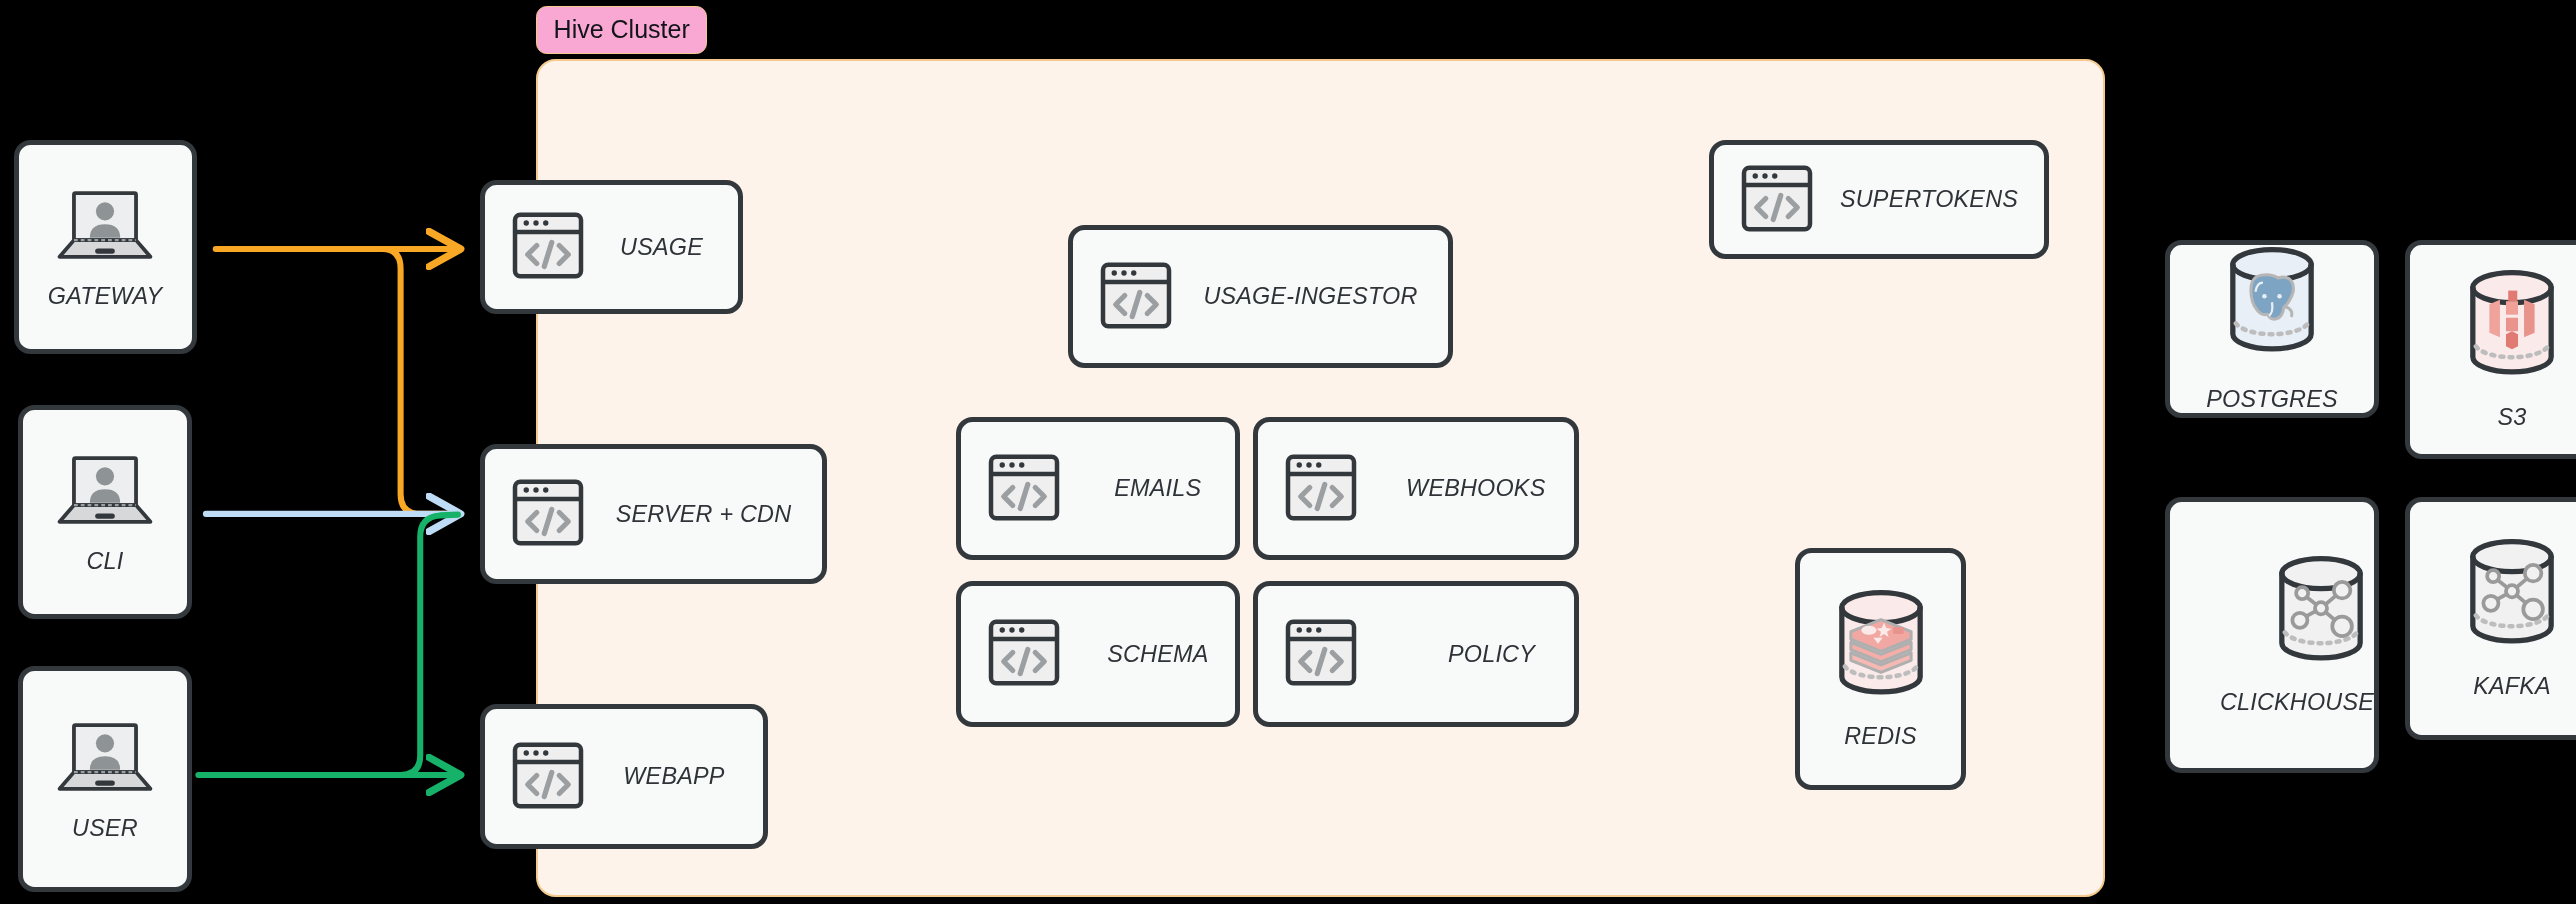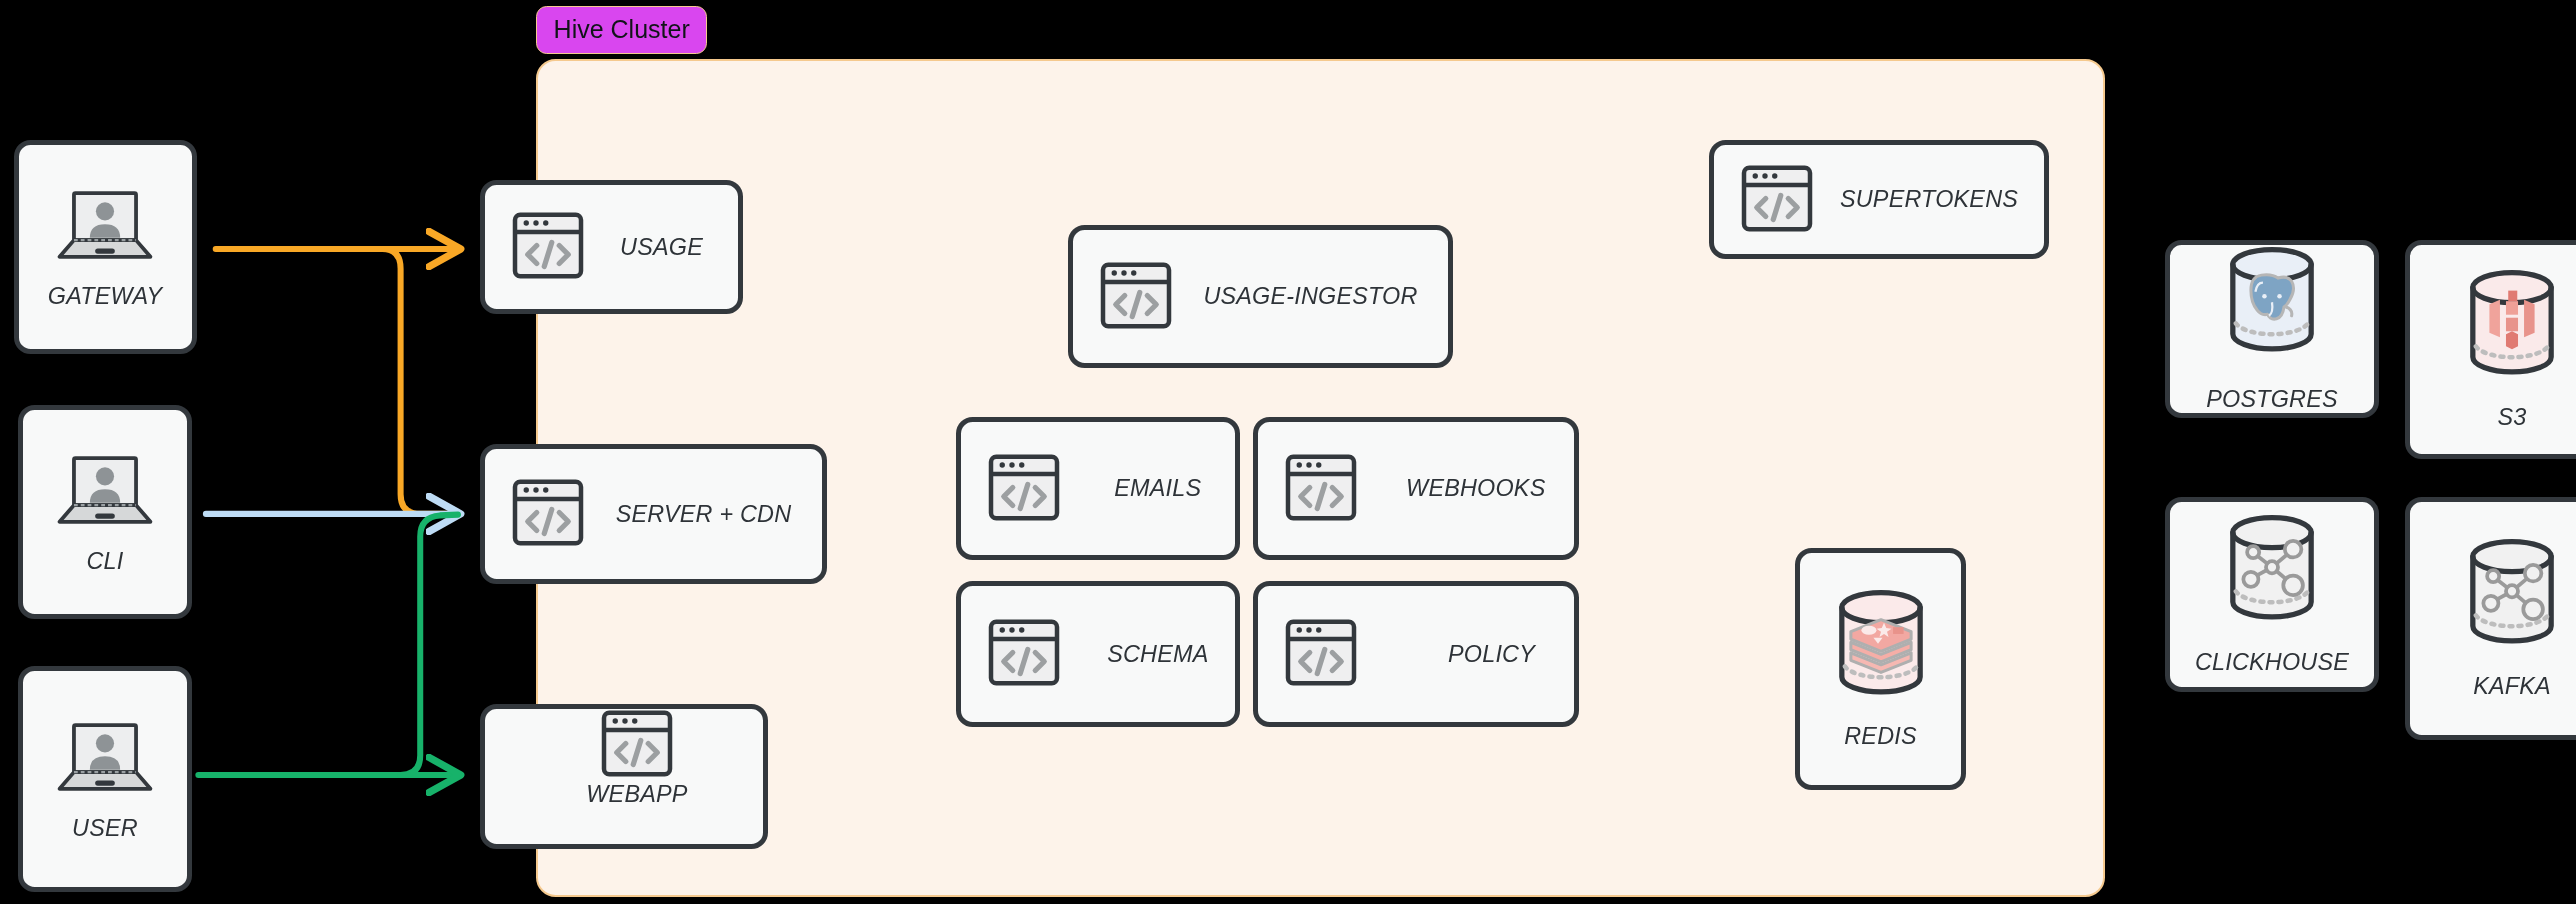--- a/index.html
+++ b/index.html
@@ -18,21 +18,21 @@
 
   
   .cluster-panel {
     position: absolute;
     background: #FDF3EA;
     border: 2.3px solid #F5C98E;
     border-radius: 19.6px;
   }
   .cluster-badge {
     position: absolute;
-    background: #d946ef;
+    background: #f9a8d4;
     border: 1.5px solid #F5C98E;
     border-radius: 10.6px;
     color: #111418;
     font-size: 25px;
     line-height: 1;
     padding: 9.8px 16.6px 11.3px 16.6px;
     white-space: nowrap;
     font-weight: 400;
   }
 
@@ -203,21 +203,21 @@
         <g fill="none" stroke="#9C9FA1" stroke-width="7" stroke-linecap="round" stroke-linejoin="round">
           <path d="M34 46 L22 58 L34 70"></path>
           <path d="M64 46 L76 58 L64 70"></path>
           <path d="M54 42 L44 74"></path>
         </g>
       </svg>
     </span>
     <span class="node-label">SERVER + CDN</span>
   </div>
 
-  <div class="node service" style="left:480px; top:704px; width:288px; height:145px;flex-direction:column;">
+  <div class="node service" style="left:480px; top:704px; width:288px; height:145px;">
     <span class="icon">
       <svg width="74" height="69" viewBox="0 0 98 92">
         <rect x="5" y="5" width="88" height="82" rx="7" fill="#EFEFF0" stroke="#33383D" stroke-width="6"></rect>
         <path d="M5 28 L93 28" stroke="#33383D" stroke-width="6"></path>
         <circle cx="20" cy="16" r="3.6" fill="#33383D"></circle>
         <circle cx="33" cy="16" r="3.6" fill="#33383D"></circle>
         <circle cx="46" cy="16" r="3.6" fill="#33383D"></circle>
         <g fill="none" stroke="#9C9FA1" stroke-width="7" stroke-linecap="round" stroke-linejoin="round">
           <path d="M34 46 L22 58 L34 70"></path>
           <path d="M64 46 L76 58 L64 70"></path>
@@ -395,21 +395,21 @@
           <path d="M16 -30 L30 -24 L30 14 L16 20 Z" fill="#E8938B"></path>
           <rect x="-8" y="-28" width="16" height="18" fill="#EFA097"></rect>
           <rect x="-8" y="-6" width="16" height="18" fill="#E8938B"></rect>
           <path d="M-8 16 L0 12 L8 16 L8 32 L0 36 L-8 32 Z" fill="#E07A72"></path>
         </g>
       </svg>
     </span>
     <span class="node-label">S3</span>
   </div>
 
-  <div class="node store" style="left:2165px; top:497px; width:214px; height:195px;">
+  <div class="node store" style="left:2165px; top:497px; width:214px; height:276px;align-items:flex-end;">
     <span class="icon">
       <svg width="106" height="113" viewBox="0 0 140 150">
         <path d="M18 26 L18 118 a52 20 0 0 0 104 0 L122 26 Z" fill="#F1F1F1"></path>
         <ellipse cx="70" cy="26" rx="52" ry="20" fill="#F1F1F1" stroke="#33383D" stroke-width="7"></ellipse>
         <path d="M18 26 L18 118 a52 20 0 0 0 104 0 L122 26" fill="none" stroke="#33383D" stroke-width="7" stroke-linecap="round"></path>
         <path d="M22 104 a50 20 0 0 0 96 0" fill="none" stroke="#BDBDBD" stroke-width="6" stroke-dasharray="4 8" stroke-linecap="round"></path>
         <g stroke="#9A9A9A" stroke-width="5" fill="#F1F1F1">
           <line x1="70" y1="72" x2="47" y2="54"></line>
           <line x1="70" y1="72" x2="96" y2="50"></line>
           <line x1="70" y1="72" x2="44" y2="86"></line>

